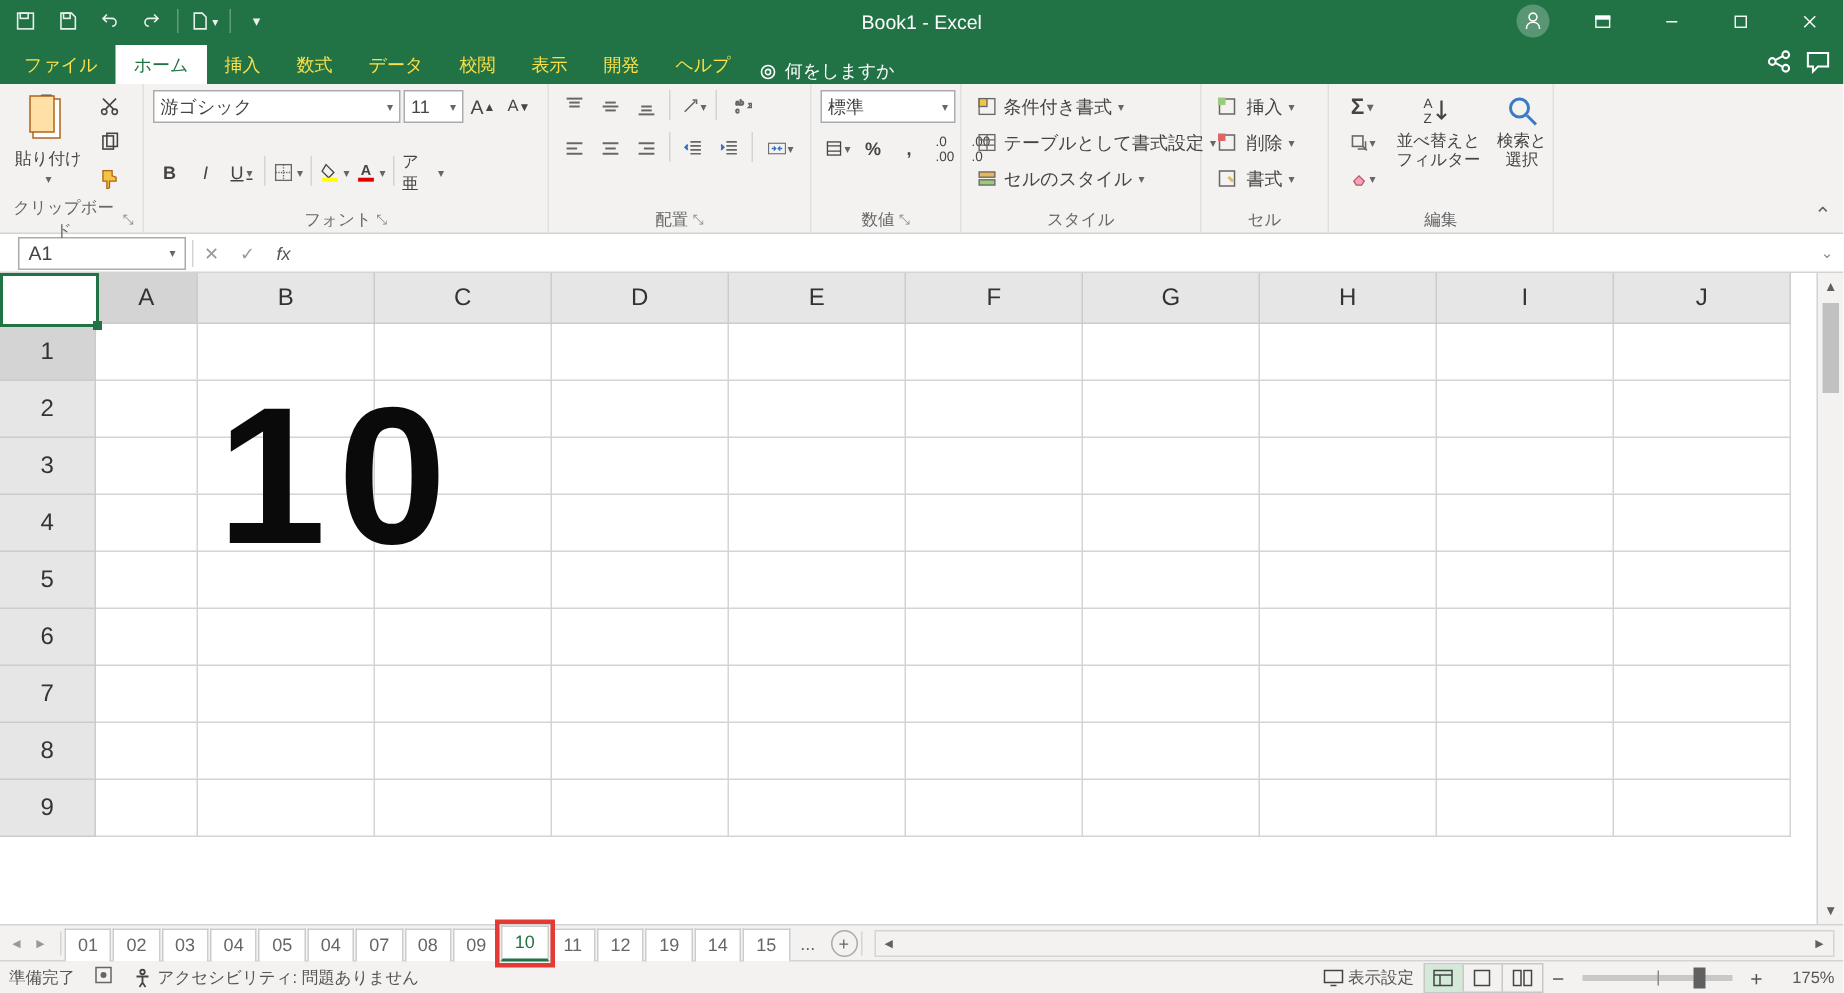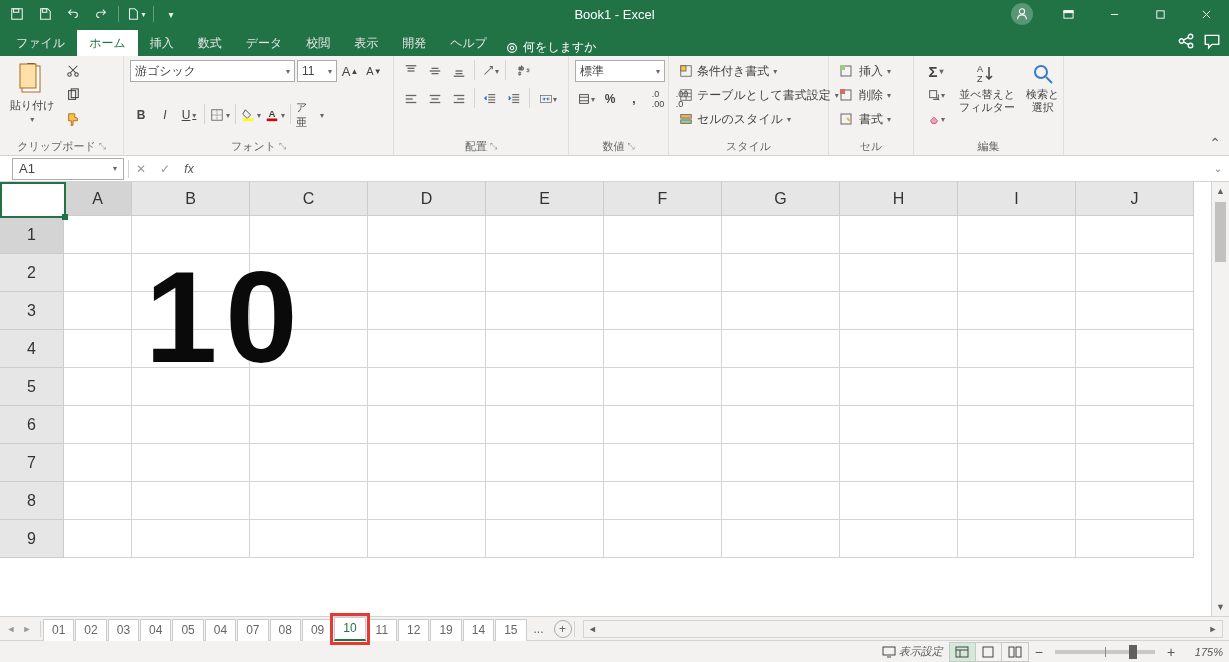--- a/index.html
+++ b/index.html
@@ -8,21 +8,21 @@
 .qat { display:flex; align-items:center; gap:6px; padding-left:6px; }
 .qat-ic { width:22px; height:22px; display:flex; align-items:center; justify-content:center; opacity:.9; }
 .qat-ic svg { width:14px; height:14px; }
 .qat-sep { width:1px; height:16px; background:rgba(255,255,255,.3); }
 .title-center { position:absolute; left:50%; transform:translateX(-50%); font-size:13px; }
 .titlebar-right { margin-left:auto; display:flex; align-items:center; }
 .user-circ { width:22px; height:22px; border-radius:50%; background:rgba(255,255,255,.25); display:flex; align-items:center; justify-content:center; margin-right:12px; }
 .win-btn { width:46px; height:28px; display:flex; align-items:center; justify-content:center; }
 .win-btn svg { width:11px; height:11px; }
 .tabs { height:28px; background:#217346; display:flex; align-items:flex-end; padding-left:4px; position:relative; }
-.tab { padding:0 12px; height:26px; display:flex; align-items:center; color:#e5e5e5; font-size:12px; }
+.tab { padding:0 12px; height:26px; display:flex; align-items:center; color:#fde047; font-size:12px; }
 .tab.active { background:#fff; color:#217346; }
 .tabs-right { position:absolute; right:8px; top:4px; display:flex; gap:8px; }
 .tabs-right .ic { width:18px; height:18px; color:#fff; display:flex; align-items:center; justify-content:center; }
 .ribbon { height:100px; background:#f3f2f1; border-bottom:1px solid #d4d4d4; display:flex; position:relative; }
 .group { border-right:1px solid #e1dfdd; display:flex; flex-direction:column; padding:4px 6px 0; }
 .group-body { flex:1; display:flex; align-items:flex-start; gap:3px; }
 .group-label { height:18px; font-size:11px; color:#666; text-align:center; display:flex; justify-content:center; align-items:center; gap:3px; }
 .dlg-launch { font-size:9px; color:#888; }
 .vbtn { display:flex; flex-direction:column; align-items:center; gap:2px; padding:2px 4px; font-size:11px; }
 .sm-btn { width:22px; height:22px; display:flex; align-items:center; justify-content:center; border:1px solid transparent; font-size:12px; }
@@ -66,21 +66,21 @@
 .st-sep { width:1px; height:16px; background:#d4d4d4; margin:0 2px; }
 .sheet-tab { padding:0 8px; height:22px; border:1px solid #ccc; border-bottom:none; background:#fff; display:flex; align-items:center; font-size:12px; color:#666; margin-right:1px; margin-top:2px; }
 .sheet-tab.active { background:#fff; border-bottom:2px solid #217346; color:#217346; margin-top:0; height:24px; }
 .sheet-tab.highlighted { outline:3px solid #e53935; outline-offset:1px; z-index:10; }
 .more-tabs { padding:0 6px; color:#666; font-size:12px; }
 .new-sheet { width:18px; height:18px; border:1px solid #aaa; border-radius:50%; display:flex; align-items:center; justify-content:center; font-size:12px; color:#666; margin-left:4px; }
 .hsb { flex:1; height:18px; margin:0 6px; background:#f3f2f1; border:1px solid #d4d4d4; position:relative; display:flex; align-items:center; }
 .hsb .arr { width:18px; display:flex; align-items:center; justify-content:center; font-size:9px; color:#606060; }
 .status-bar { height:22px; background:#f3f2f1; border-top:1px solid #d4d4d4; display:flex; align-items:center; font-size:11px; color:#555; padding:0 6px; }
 .status-left { display:flex; align-items:center; gap:12px; }
-.status-right { margin-left:auto; display:flex; align-items:center; gap:6px;font-style:italic; }
+.status-right { margin-left:auto; display:flex; align-items:center; gap:6px; }
 .view-btns { display:flex; border:1px solid #c8c8c8; }
 .view-btn { width:26px; height:18px; display:flex; align-items:center; justify-content:center; border-right:1px solid #c8c8c8; }
 .view-btn:last-child { border-right:none; }
 .view-btn.active { background:#d4ead9; }
 .zoom-slider { width:100px; height:4px; background:#c8c8c8; position:relative; margin:0 6px; }
 .zoom-slider::before { content:''; position:absolute; left:50%; top:-3px; width:1px; height:10px; background:#888; }
 .zoom-thumb { position:absolute; left:74%; top:-5px; width:8px; height:14px; background:#606060; }
 .tell-me { display:flex; align-items:center; gap:4px; color:#fff; font-size:12px; margin-left:6px; }
 .tell-me svg { width:14px; height:14px; }
 </style>
@@ -186,21 +186,21 @@
     <div class="ic">
         <svg viewBox="0 0 16 16" fill="none" stroke="#fff" stroke-width="1.2">
           <path d="M2 3h12v8H8l-3 3v-3H2z"></path>
         </svg>
       </div>
   </div>
 </div>
 
 <div class="ribbon">
 
-  <div class="group" style="width:124px">
+  <div class="group" style="width:96px">
     <div class="group-body">
       <div class="vbtn">
         <svg width="30" height="34" viewBox="0 0 30 34">
             <rect x="5" y="4" width="18" height="26" fill="#fff" stroke="#b0641a"></rect>
             <rect x="10" y="1" width="8" height="5" rx="1" fill="#555"></rect>
             <rect x="3" y="2" width="16" height="24" fill="#ffe1a8" stroke="#b0641a"></rect>
           </svg>
         <span>貼り付け</span>
         <span class="dd">▾</span>
       </div>
@@ -720,20 +720,34 @@
   <div class="new-sheet">+</div>
   <div class="st-sep"></div>
   <div class="hsb">
     <div class="arr">◄</div>
     <div style="flex:1"></div>
     <div class="arr">►</div>
   </div>
 </div>
 
 <div class="status-bar">
+  <div class="status-left">
+    <span>準備完了</span>
+    <span><svg width="14" height="14" viewBox="0 0 14 14">
+          <rect x="2" y="2" width="10" height="10" fill="none" stroke="#666"></rect>
+          <circle cx="7" cy="7" r="2" fill="#666"></circle>
+        </svg></span>
+    <span style="display:flex;align-items:center;gap:3px">
+        <svg width="14" height="14" viewBox="0 0 14 14" fill="none" stroke="#444" stroke-width="1.2">
+          <circle cx="7" cy="3" r="1.5"></circle>
+          <path d="M3 6h8M7 6v4m-2 3 2-3 2 3"></path>
+        </svg>
+        <span>アクセシビリティ: 問題ありません</span>
+      </span>
+  </div>
   <div class="status-right">
     <span style="display:flex;align-items:center;gap:3px">
         <svg width="14" height="14" viewBox="0 0 14 14" fill="none" stroke="#444">
           <rect x="1" y="2" width="12" height="8"></rect>
           <line x1="5" y1="12" x2="9" y2="12"></line>
         </svg>
         <span>表示設定</span>
       </span>
     <div class="view-btns">
       <div class="view-btn active">

